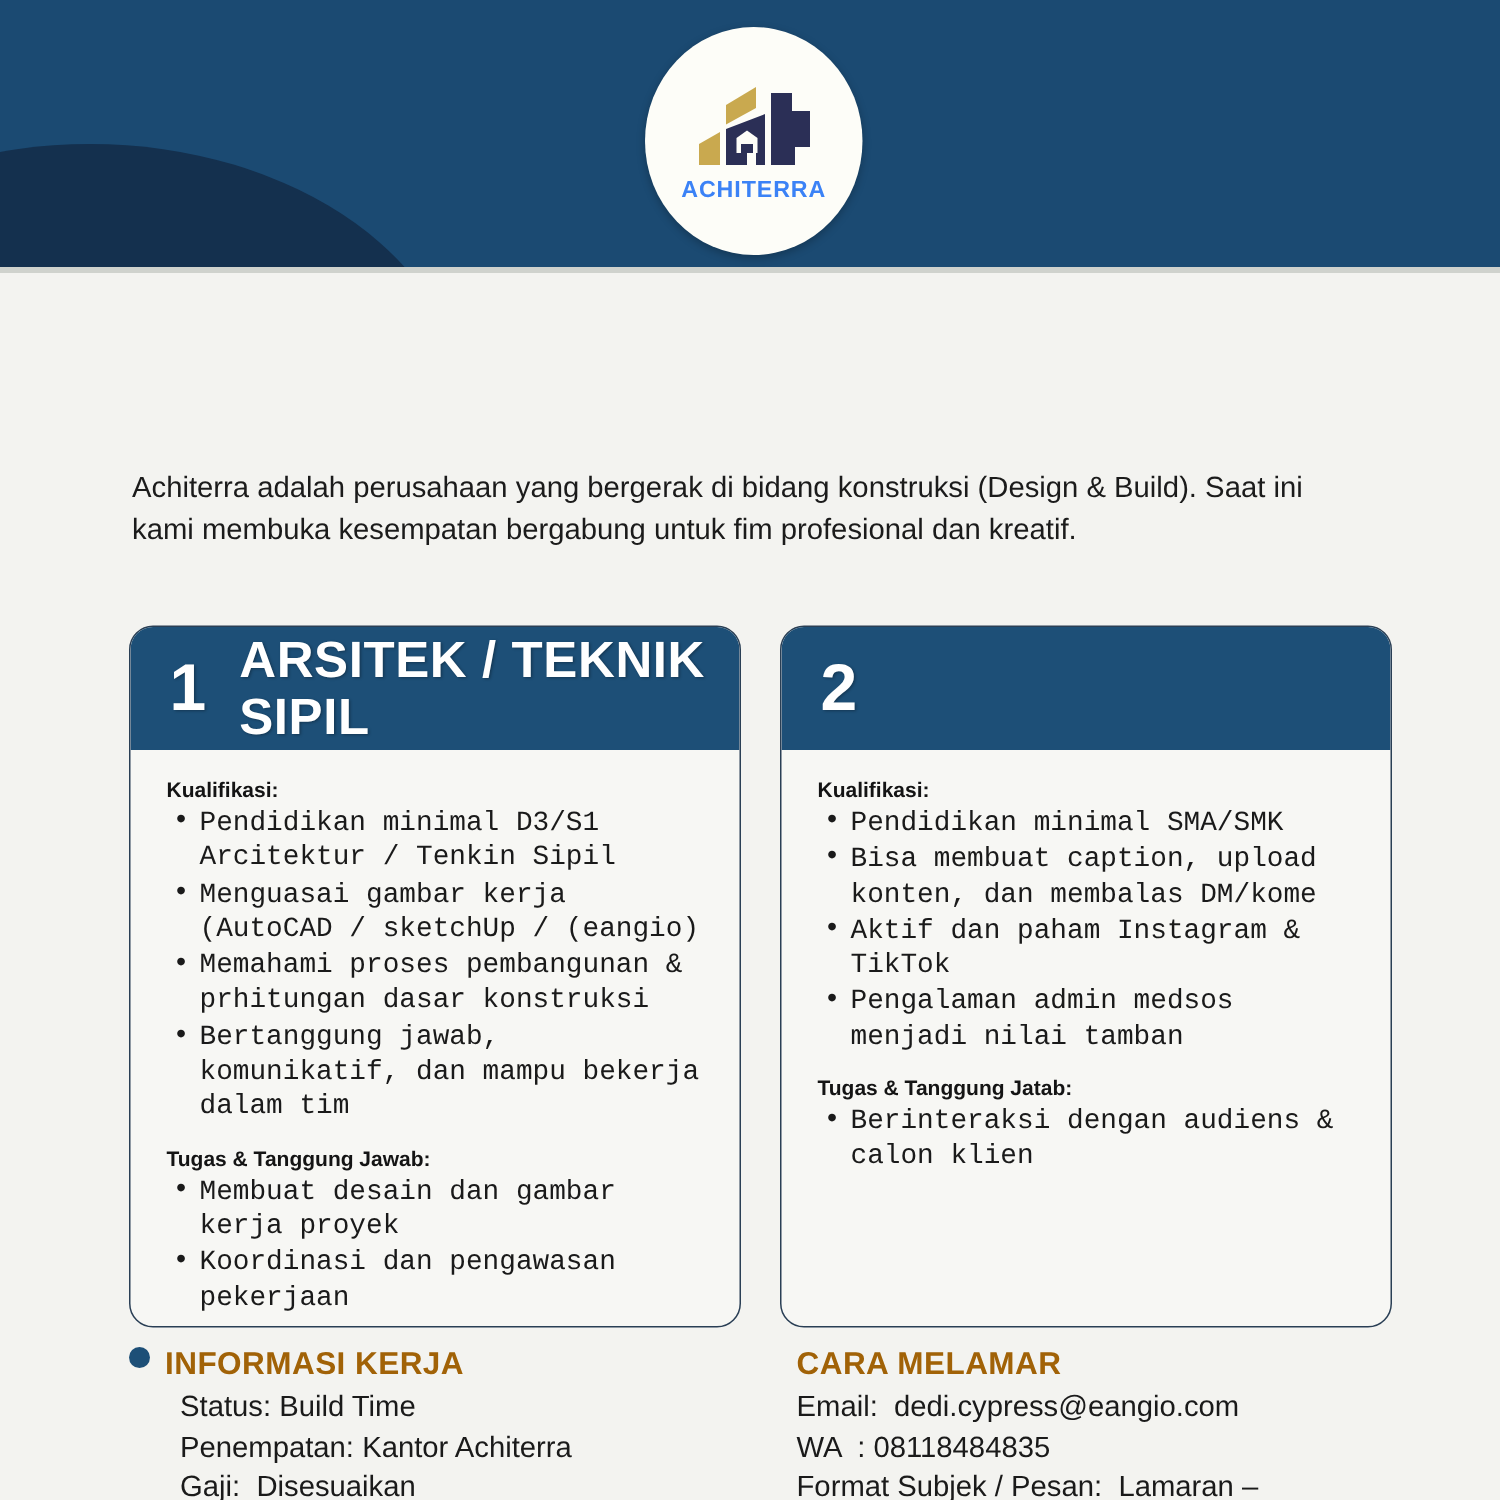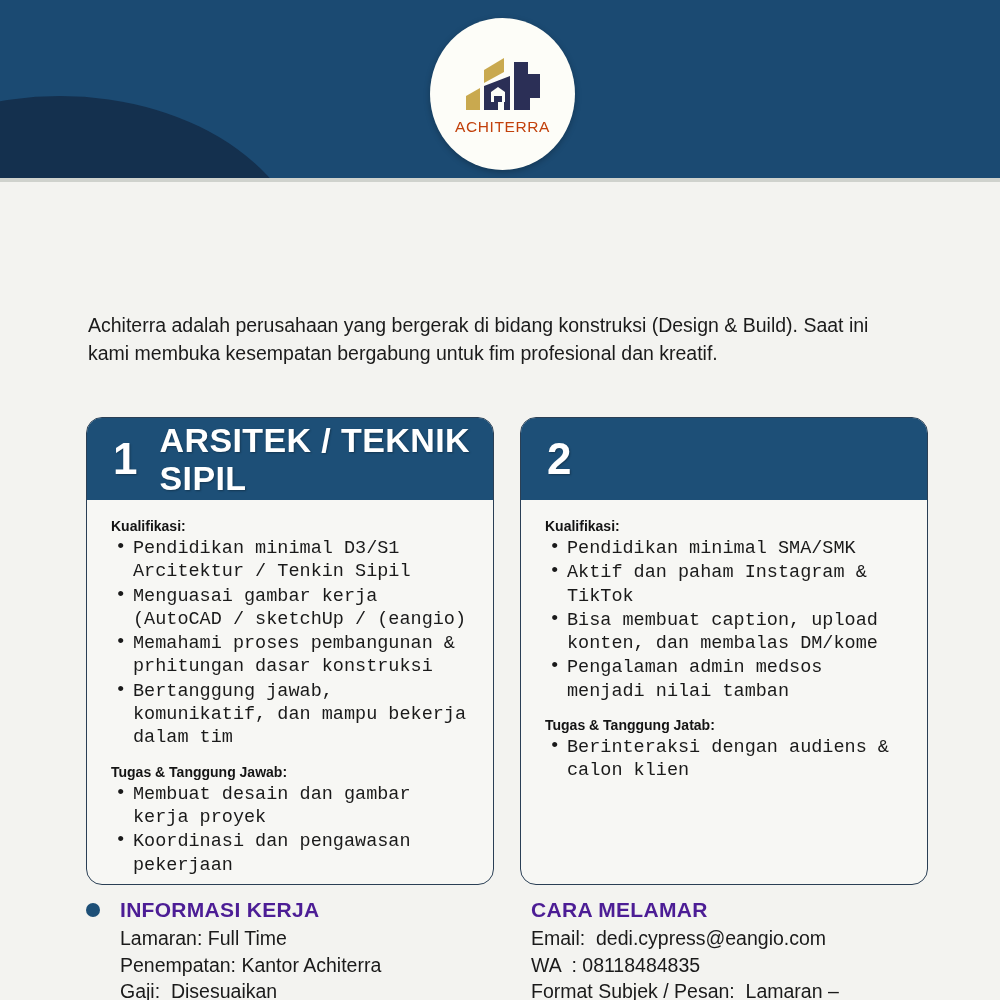--- a/index.html
+++ b/index.html
@@ -41,22 +41,22 @@
     left: 430px; top: 18px;
     width: 145px; height: 152px;
     background: #fdfdf8;
     border-radius: 50%;
     display: flex; flex-direction: column;
     align-items: center; justify-content: center;
     box-shadow: 0 2px 6px rgba(0,0,0,0.25);
   }
   .logo-mark { width: 86px; height: 64px; display:block; margin-bottom: 2px; }
   .logo-word {
-    font-size: 15.5px; font-weight: normal; letter-spacing: 0.6px;
-    color: #c2410c;
+    font-size: 15.5px; font-weight: bold; letter-spacing: 0.6px;
+    color: #3b82f6;
   }
 
   
   .title {
     position: absolute; left: 87px; top: 212px;
     width: 790px;
     font-size: 41px; font-weight: bold; line-height: 1.18;
     letter-spacing: -0.4px;
     color: #111111;
   }
@@ -115,23 +115,23 @@
     content: "•";
     position: absolute; left: 4px; top: -1px;
     font-size: 19px; color: #1a1a1a;
   }
 
   
   .foot { position: absolute; top: 898px; }
   #foot-left  { left: 86px;  width: 420px; }
   #foot-right { left: 527px; width: 440px; }
   .foot-head {
-    display: flex; align-items: center; gap: 20px;
+    display: flex; gap: 10px;
     font-size: 21px; font-weight: bold; letter-spacing: 0.3px;
-    color: #4c1d95;
+    color: #a16207;
     margin-bottom: 3px;
   }
   .foot-dot {
     width: 14px; height: 14px; border-radius: 50%;
     background: #1d4f77; flex: none;
   }
   .foot-lines { padding-left: 34px; }
   #foot-right .foot-lines { padding-left: 4px; }
   #foot-right .foot-head { padding-left: 4px; }
   .foot-line {
@@ -187,38 +187,38 @@
   </div>
 
   <div class="card" id="card-2">
     <div class="card-head">
       <div class="card-num">2</div>
     </div>
     <div class="card-body">
       <div class="sec-head">Kualifikasi:</div>
       <ul class="blist">
         <li>Pendidikan minimal SMA/SMK</li>
+        <li>Bisa membuat caption, upload konten, dan membalas DM/kome</li>
         <li>Aktif dan paham Instagram &amp; TikTok</li>
-        <li>Bisa membuat caption, upload konten, dan membalas DM/kome</li>
         <li>Pengalaman admin medsos menjadi nilai tamban</li>
       </ul>
       <div class="sec-head spaced">Tugas &amp; Tanggung Jatab:</div>
       <ul class="blist">
         <li>Berinteraksi dengan audiens &amp; calon klien</li>
       </ul>
     </div>
   </div>
 
   <div class="foot" id="foot-left">
     <div class="foot-head">
       <span class="foot-dot"></span>
       <span>INFORMASI KERJA</span>
     </div>
     <div class="foot-lines">
-      <div class="foot-line">Lamaran: Full Time</div>
+      <div class="foot-line">Status: Build Time</div>
       <div class="foot-line">Penempatan: Kantor Achiterra</div>
       <div class="foot-line">Gaji:  Disesuaikan</div>
     </div>
   </div>
 
   <div class="foot" id="foot-right">
     <div class="foot-head">
       <span>CARA MELAMAR</span>
     </div>
     <div class="foot-lines">

